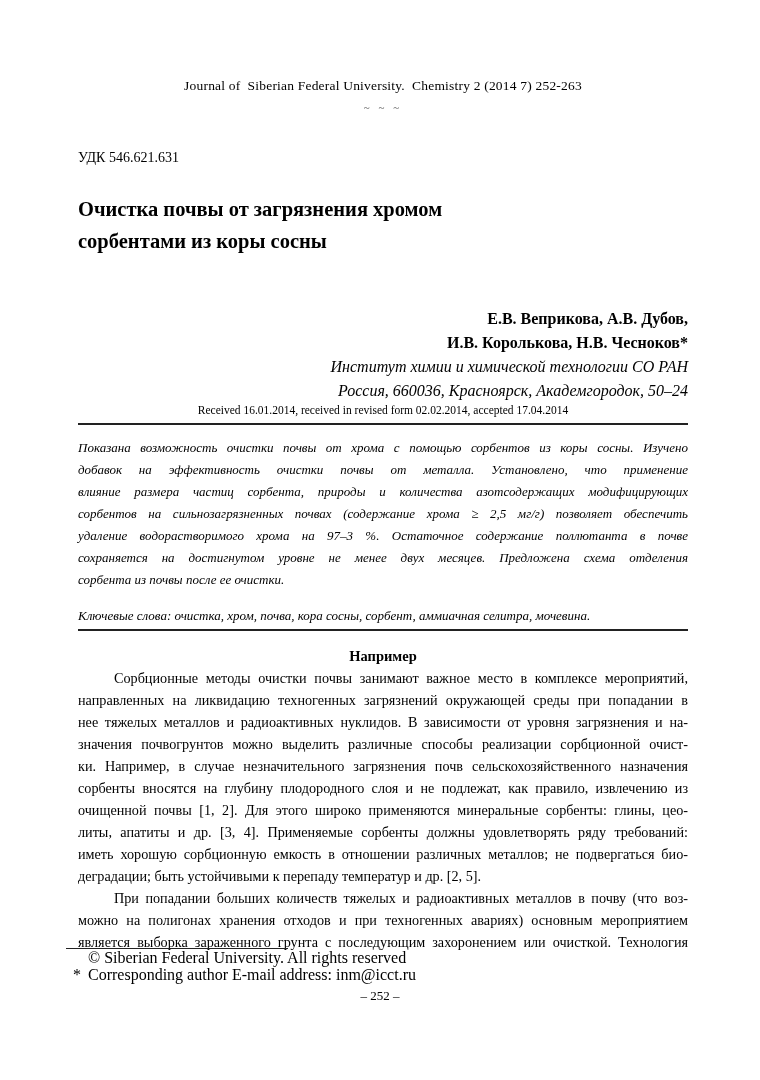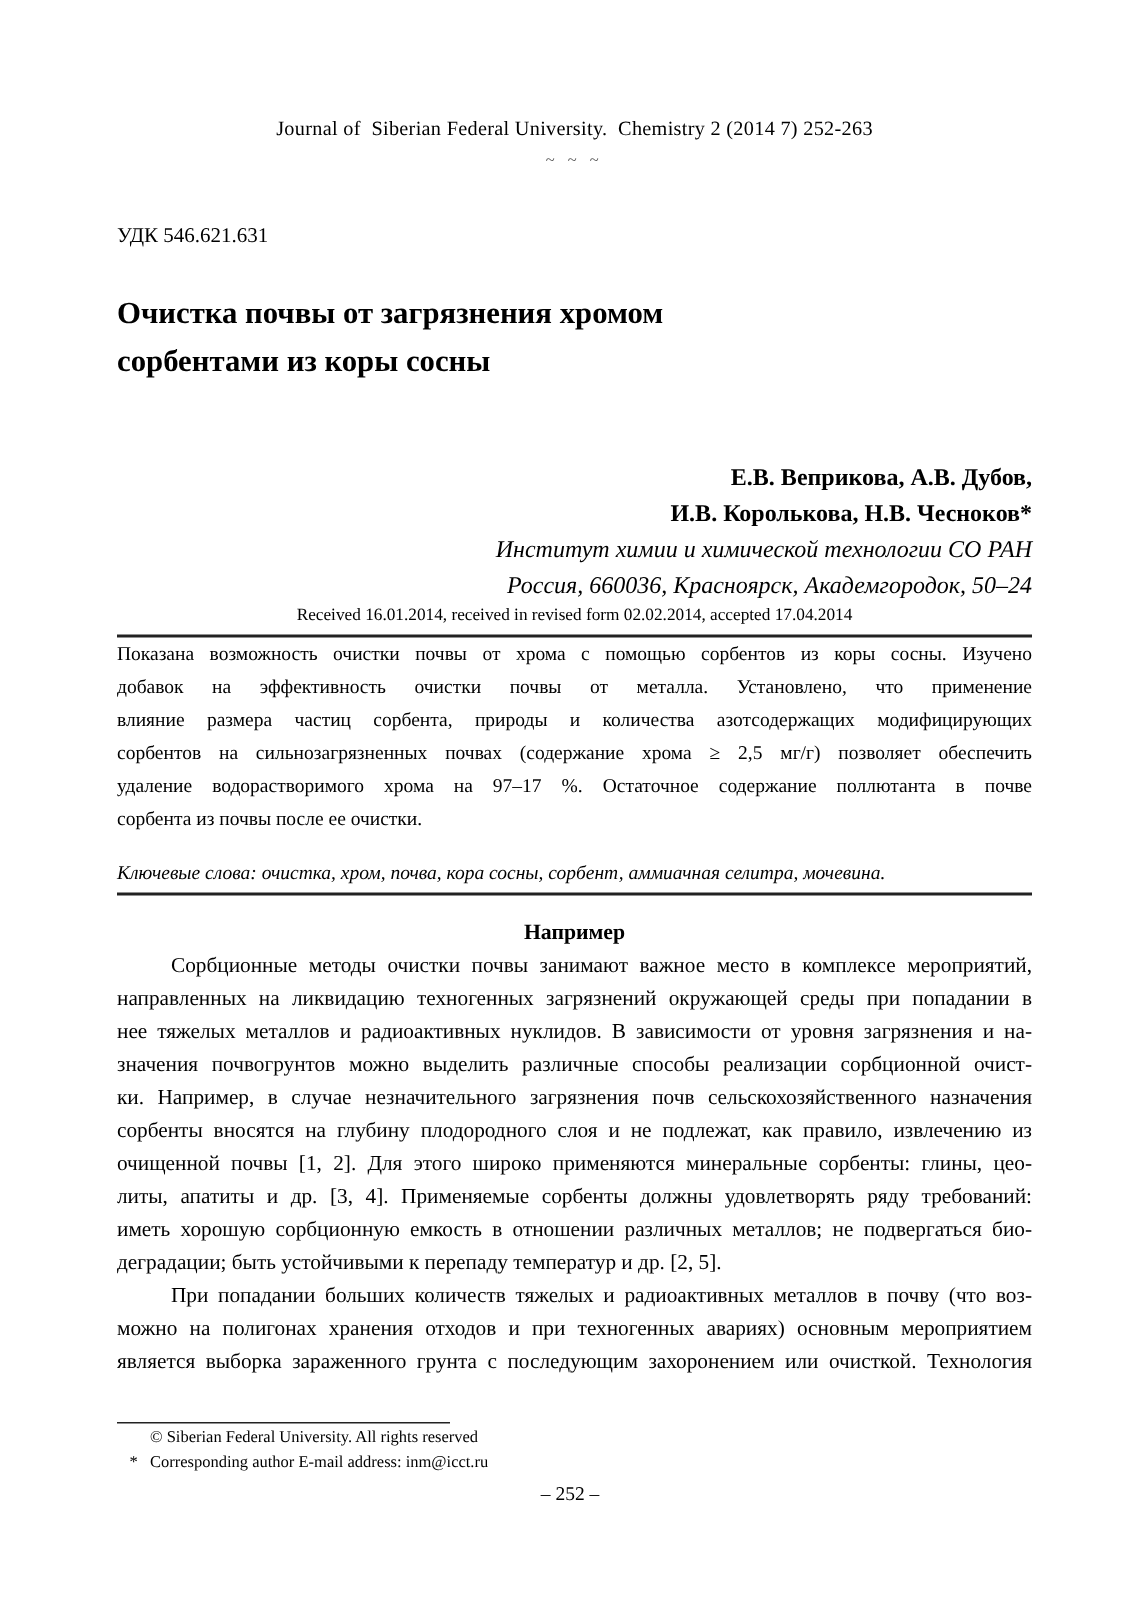--- a/index.html
+++ b/index.html
@@ -61,21 +61,22 @@
     text-align: center;
     font-size: 11.5px;
   }
   .rule {
     border: none;
     border-top: 2px solid #222222;
     margin: 7px 0 0 0;
     width: 610px;
   }
   .abstract {
-    margin-top: 0;
+    margin-top: 12px;
+    font-style: italic;
     font-size: 13px;
     line-height: 22px;
   }
   .just > div {
     text-align: justify;
     text-align-last: justify;
   }
   .just > div:last-child {
     text-align-last: left;
   }
@@ -101,24 +102,24 @@
   }
   .body-para {
     font-size: 14.2px;
     line-height: 22px;
   }
   .body-para > div:first-child { text-indent: 36px; }
   .p1 { margin-top: 2px; }
 
   .footnote-block {
     position: absolute;
-    left: 78px;
+    left: 66px;
     top: 948px;
     width: 610px;
-    font-size: 11px;
+    font-size: 16px;
     line-height: 16px;
     text-align: center;
   }
   .footnote-rule {
     border: none;
     border-top: 1.5px solid #222222;
     width: 222px;
     margin: 0;
   }
   .footnote-row {
@@ -167,21 +168,22 @@
 
     <div class="received">Received 16.01.2014, received in revised form 02.02.2014, accepted 17.04.2014</div>
 
     <hr class="rule">
 
     <div class="abstract just">
         <div>Показана возможность очистки почвы от хрома с помощью сорбентов из коры сосны. Изучено</div>
         <div>добавок на эффективность очистки почвы от металла. Установлено, что применение</div>
         <div>влияние размера частиц сорбента, природы и количества азотсодержащих модифицирующих</div>
         <div>сорбентов на сильнозагрязненных почвах (содержание хрома ≥ 2,5 мг/г) позволяет обеспечить</div>
-        <div>удаление водорастворимого хрома на 97–17 %. Остаточное содержание поллютанта в почве</div>
+        <div>удаление водорастворимого хрома на 97–3 %. Остаточное содержание поллютанта в почве</div>
+        <div>сохраняется на достигнутом уровне не менее двух месяцев. Предложена схема отделения</div>
         <div>сорбента из почвы после ее очистки.</div>
       </div>
 
     <div class="keywords">Ключевые слова: очистка, хром, почва, кора сосны, сорбент, аммиачная селитра, мочевина.</div>
 
     <hr class="rule2">
 
     <div class="section-heading">Например</div>
 
     <div class="body-para just p1">

